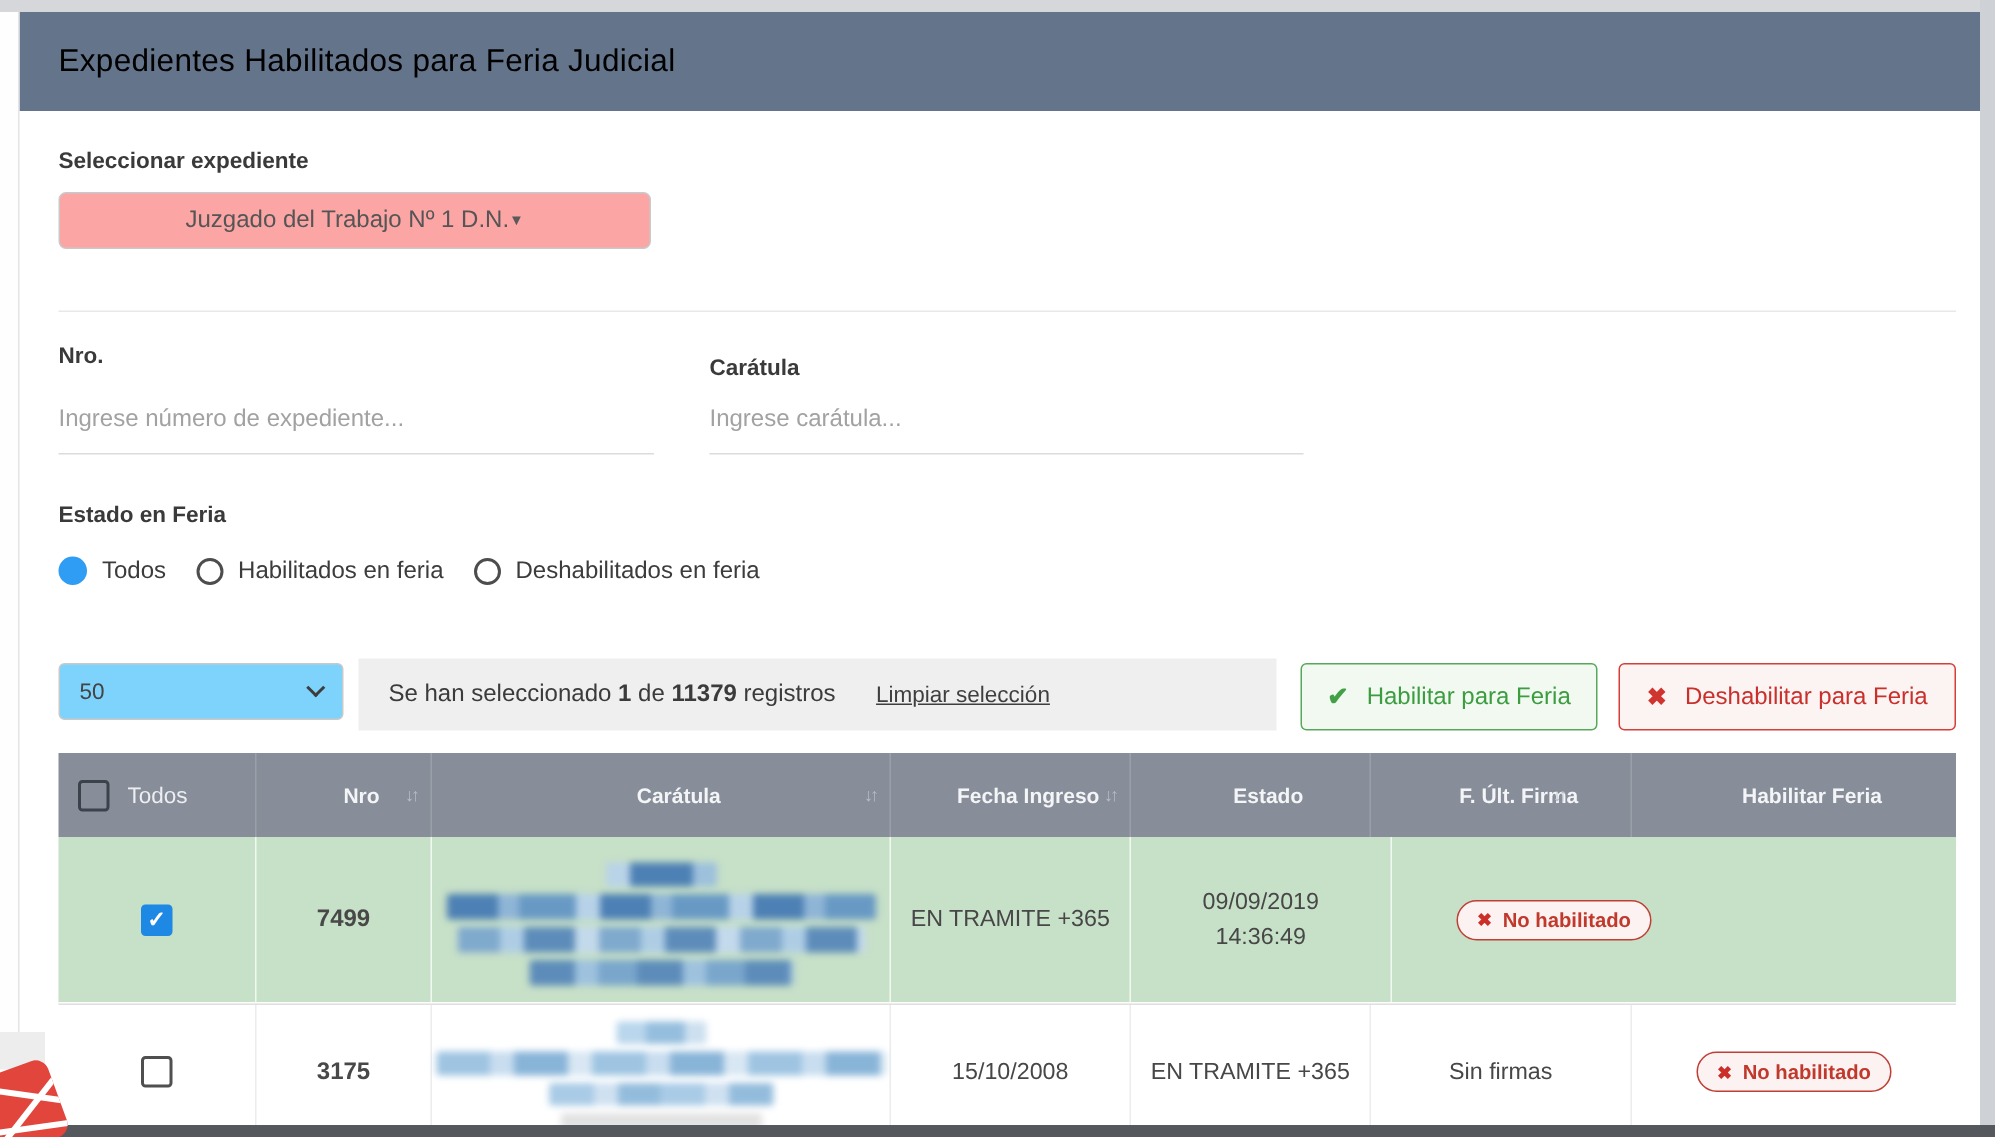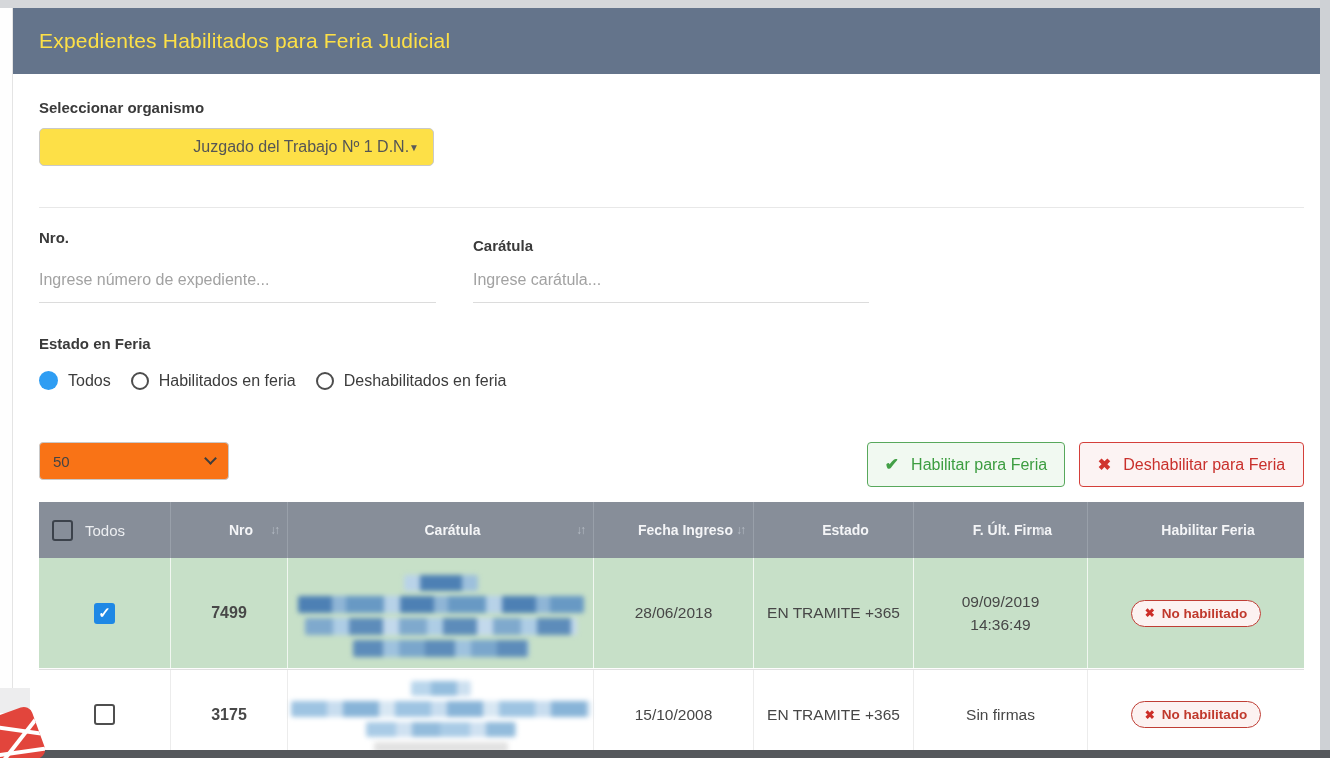--- a/index.html
+++ b/index.html
@@ -9,45 +9,45 @@
   .page { position:relative; width:1330px; height:758px; background:#fefefe; }
 
   .top-strip { left:0; top:0; width:1330px; height:8px; background:#d5d7da; }
   .right-strip { right:0; top:0; width:10px; height:758px; background:#ced1d5; }
 
   .card { left:12px; top:8px; width:1308px; height:750px; background:#ffffff;
     border-left:1px solid #e4e4e4; position:absolute; overflow:hidden; }
 
   .titlebar { left:0; top:0; width:100%; height:66px; background:#64748b;
     display:flex; align-items:center; padding-left:26px; }
-  .titlebar span { color:#fde047; font-size:21px; font-weight:400; letter-spacing:.2px; }
+  .titlebar span { color:#000000; font-size:21px; font-weight:400; letter-spacing:.2px; }
 
   .lbl { font-size:15px; font-weight:bold; color:#3a3a3a; }
 
-  .select-box { height:38px; background:#fde047; border:1px solid #c9c9c9; border-radius:5px;
-    display:flex; align-items:center; justify-content:flex-end;
+  .select-box { height:38px; background:#fca5a5; border:1px solid #c9c9c9; border-radius:5px;
+    display:flex; align-items:center; justify-content:center;
     padding:16px 14px; cursor:pointer; }
   .select-box .val { font-size:16px; color:#555; }
   .caret-glyph { font-size:10px; color:#5a5a5a; }
 
   .divider { height:1px; background:#e8e8e8; }
 
   .uinput { width:100%; height:100%; border:none; border-bottom:1px solid #dcdcdc;
     font-size:16px; color:#444; background:transparent; outline:none;
     font-family:"Liberation Sans", sans-serif; }
   .uinput::placeholder { color:#a2a2a2; opacity:1; }
 
   .radio-row { display:flex; align-items:center; gap:20px; }
   .radio-option { display:flex; align-items:center; gap:10px; cursor:pointer; }
   .radio-circle { width:18px; height:18px; border-radius:50%; border:2px solid #4d4d4d; background:#fff; }
   .radio-circle.checked { border:none; background:#2e9df3; width:19px; height:19px; }
   .radio-option span.rlabel { font-size:16px; color:#3c3c3c; }
 
   .page-size { width:190px; height:38px; border:1px solid #c9c9c9; border-radius:4px;
-    background:#f97316; display:flex; align-items:center; justify-content:space-between;
+    background:#7dd3fc; display:flex; align-items:center; justify-content:space-between;
     padding:0 13px; cursor:pointer; }
   .page-size .val { font-size:15px; color:#444; }
   .chevron { width:9px; height:9px; border-right:2px solid #3d3d3d; border-bottom:2px solid #3d3d3d;
     transform:rotate(45deg); margin-top:-5px; }
 
   .info-box { background:#efefef; display:flex; align-items:center; padding-left:20px; }
   .info-box .txt { font-size:16px; color:#3b3b3b; }
   .info-box b { font-weight:bold; }
   .clear-link { font-size:15px; color:#3f3f3f; text-decoration:underline; margin-left:27px; cursor:pointer; }
 
@@ -120,21 +120,21 @@
 <div class="page">
   <div class="abs top-strip"></div>
   <div class="abs right-strip"></div>
 
   <div class="card">
 
     <div class="abs titlebar" style="left:0;top:0;">
       <span>Expedientes Habilitados para Feria Judicial</span>
     </div>
 
-    <div class="abs lbl" style="left:26px;top:91px;">Seleccionar organismo</div>
+    <div class="abs lbl" style="left:26px;top:91px;">Seleccionar expediente</div>
     <div class="abs select-box" style="left:26px;top:120px;width:395px;">
       <span class="val">Juzgado del Trabajo Nº 1 D.N.</span>
       <span class="caret-glyph">▼</span>
     </div>
 
     <div class="abs divider" style="left:26px;top:199px;width:1265px;"></div>
 
     <div class="abs lbl" style="left:26px;top:221px;">Nro.</div>
     <div class="abs" style="left:26px;top:250px;width:397px;height:45px;">
       <input class="uinput" type="text" placeholder="Ingrese número de expediente..." style="">
@@ -159,20 +159,30 @@
         <span class="radio-circle"></span>
         <span class="rlabel">Deshabilitados en feria</span>
       </div>
     </div>
 
     <div class="abs page-size" style="left:26px;top:434px;">
       <span class="val">50</span>
       <span class="chevron"></span>
     </div>
 
+    <div class="abs info-box" style="left:226px;top:431px;width:612px;height:48px;">
+      <span class="txt">
+        <span>Se han seleccionado</span>
+        <b>1</b>
+        <span>de</span>
+        <b>11379</b>
+        <span>registros</span>
+      </span>
+      <span class="clear-link">Limpiar selección</span>
+    </div>
 
     <div class="abs btn btn-enable" style="left:854px;top:434px;width:198px;height:45px;">
       <span class="ic">✔</span>
       <span>Habilitar para Feria</span>
     </div>
     <div class="abs btn btn-disable" style="left:1066px;top:434px;width:225px;height:45px;">
       <span class="ic">✖</span>
       <span>Deshabilitar para Feria</span>
     </div>
 
@@ -215,23 +225,20 @@
         <div class="td c1">
           <span class="cell-nro">7499</span>
         </div>
         <div class="td c2">
           <div class="redacted">
             <div class="blur-line r1l1"></div>
             <div class="blur-line r1l2"></div>
             <div class="blur-line r1l3"></div>
             <div class="blur-line r1l4"></div>
           </div>
-        </div>
-        <div class="td c3">
-          <span class="cell-txt">28/06/2018</span>
         </div>
         <div class="td c4">
           <span class="cell-txt">EN TRAMITE +365</span>
         </div>
         <div class="td c5">
           <span class="cell-txt">
             <span>09/09/2019</span><br>
             <span>14:36:49</span>
           </span>
         </div>

